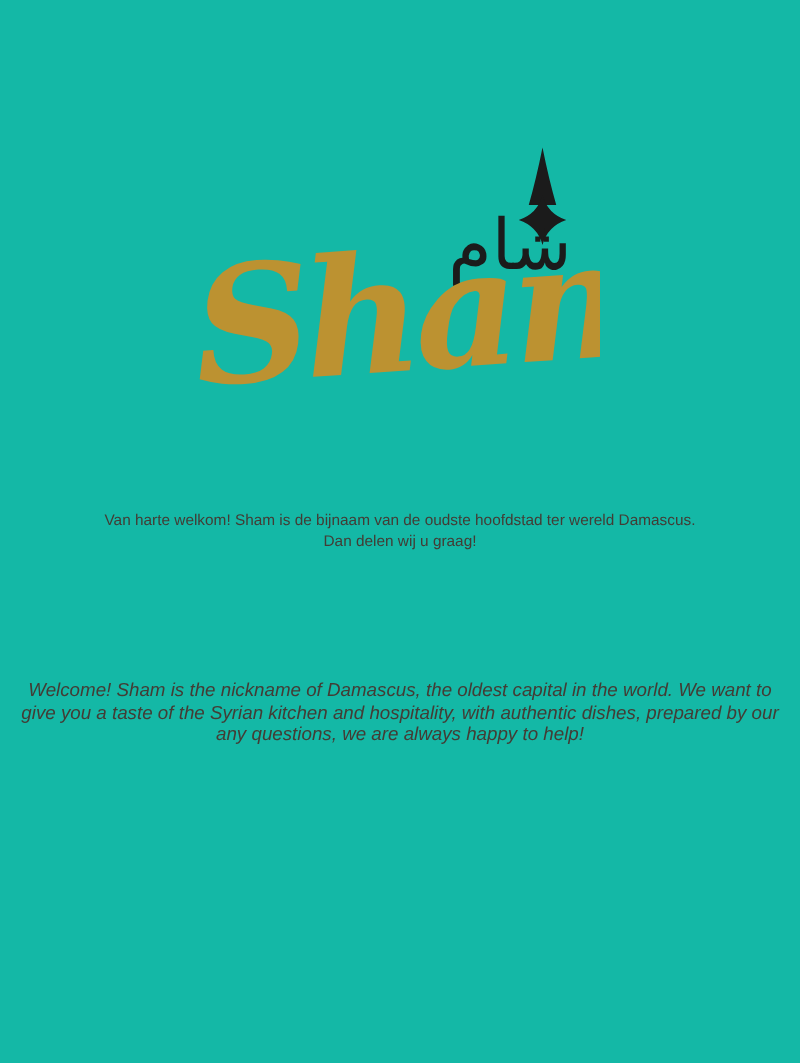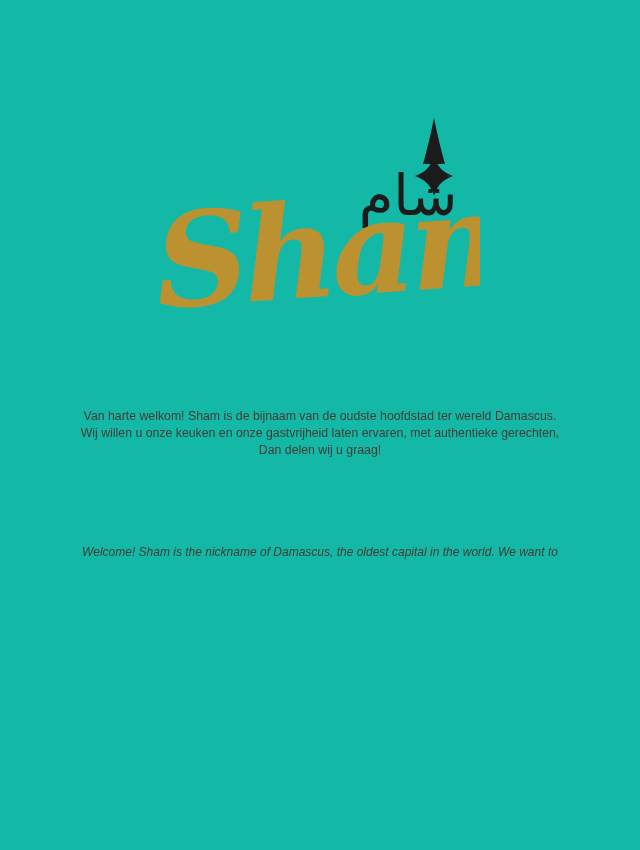--- a/index.html
+++ b/index.html
@@ -41,21 +41,21 @@
     text-align: center;
     color: #433c35;
   }
   .para-nl {
     top: 408px;
     font-size: 12.3px;
     line-height: 17px;
   }
   .para-en {
     top: 544px;
-    font-size: 12px;
+    font-size: 15px;
     line-height: 17.6px;
     font-style: italic;
   }
   .text-line { white-space: nowrap; }
 </style>
 </head>
 <body>
 
 <div class="page">
 
@@ -67,21 +67,22 @@
         <path d="M284,41 Q288,56 303,61 Q288,66 284,81 Q280,66 265,61 Q280,56 284,41 Z" fill="#1B1B1B"></path>
         <text class="arabic-text" x="258" y="100" text-anchor="middle" fill="#1B1B1B">شام</text>
       </g>
 
       <text class="wordmark-text" x="8" y="182" transform="rotate(-4 165 182)" fill="#BC9231">Sham</text>
     </svg>
   </div>
 
   <div class="para para-nl">
     <div class="text-line">Van harte welkom! Sham is de bijnaam van de oudste hoofdstad ter wereld Damascus.</div>
-    <div class="text-line">Wij willen u onze keuken en onze gastvrijheid laten ervaren, met authentieke gerechten,</div>
     <div class="text-line">Dan delen wij u graag!</div>
   </div>
 
   <div class="para para-en">
     <div class="text-line">Welcome! Sham is the nickname of Damascus, the oldest capital in the world. We want to</div>
+    <div class="text-line">give you a taste of the Syrian kitchen and hospitality, with authentic dishes, prepared by our</div>
+    <div class="text-line">any questions, we are always happy to help!</div>
   </div>
 
 </div>
 
 </body></html>

